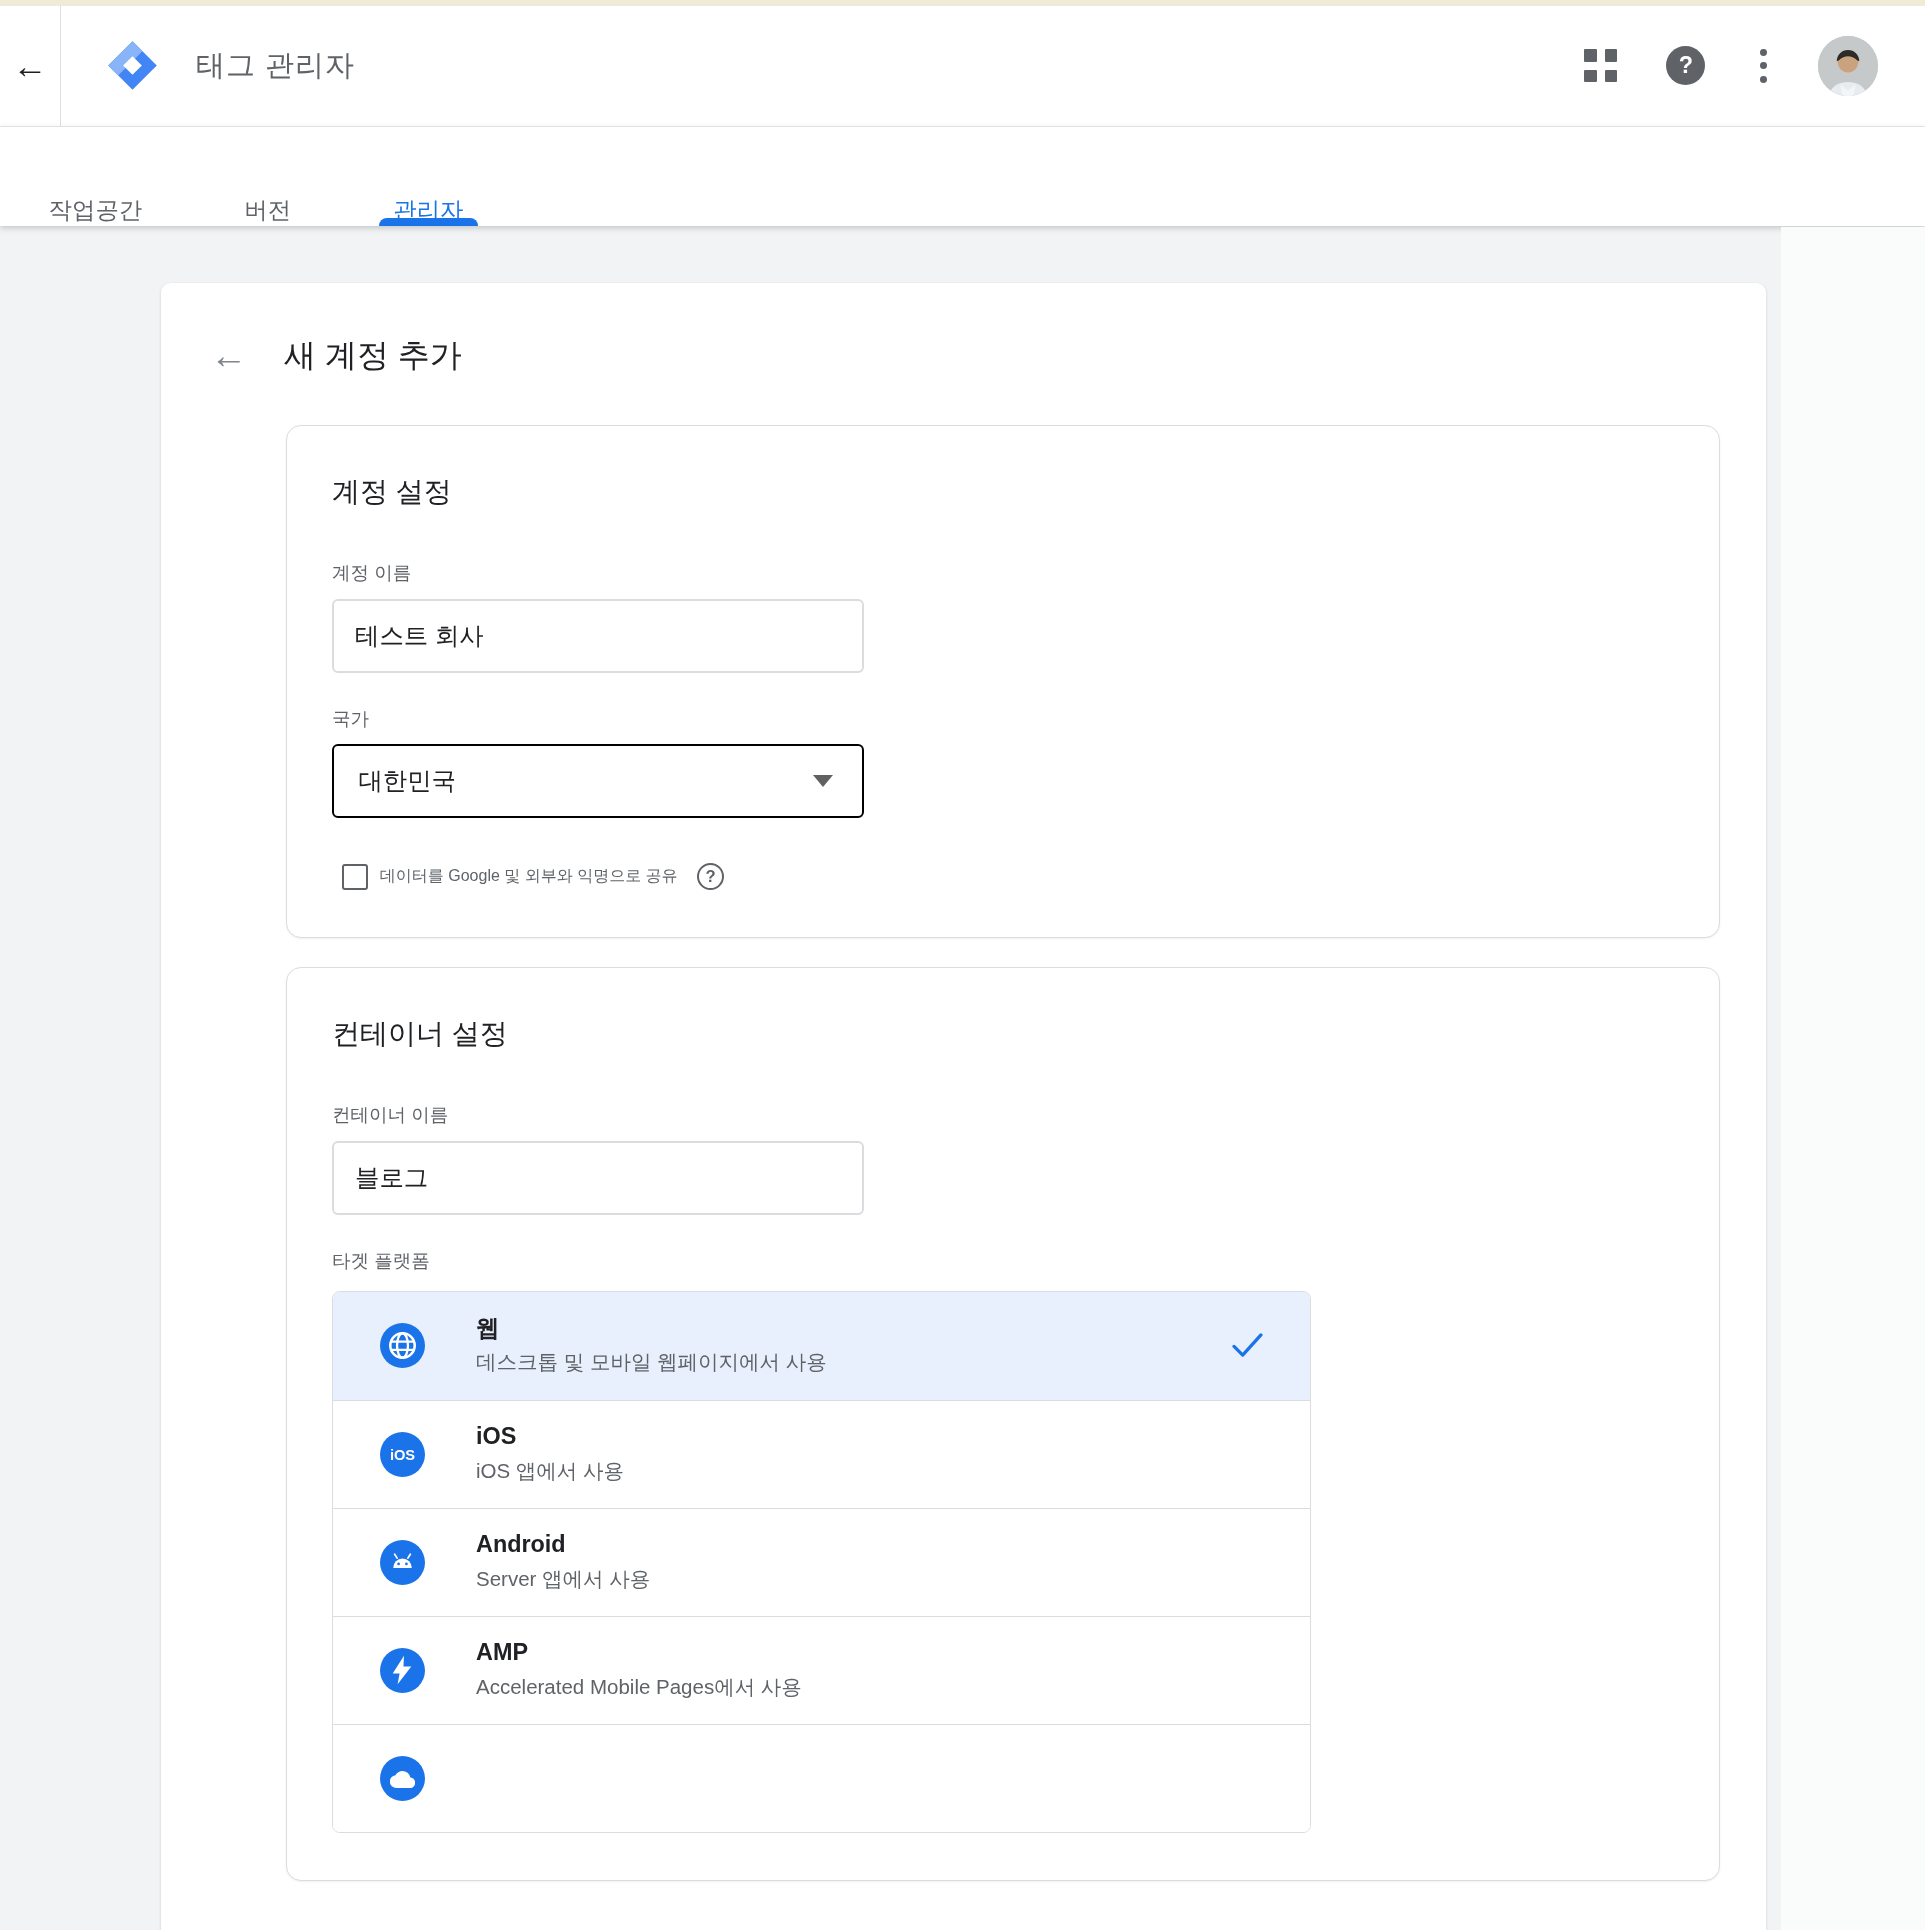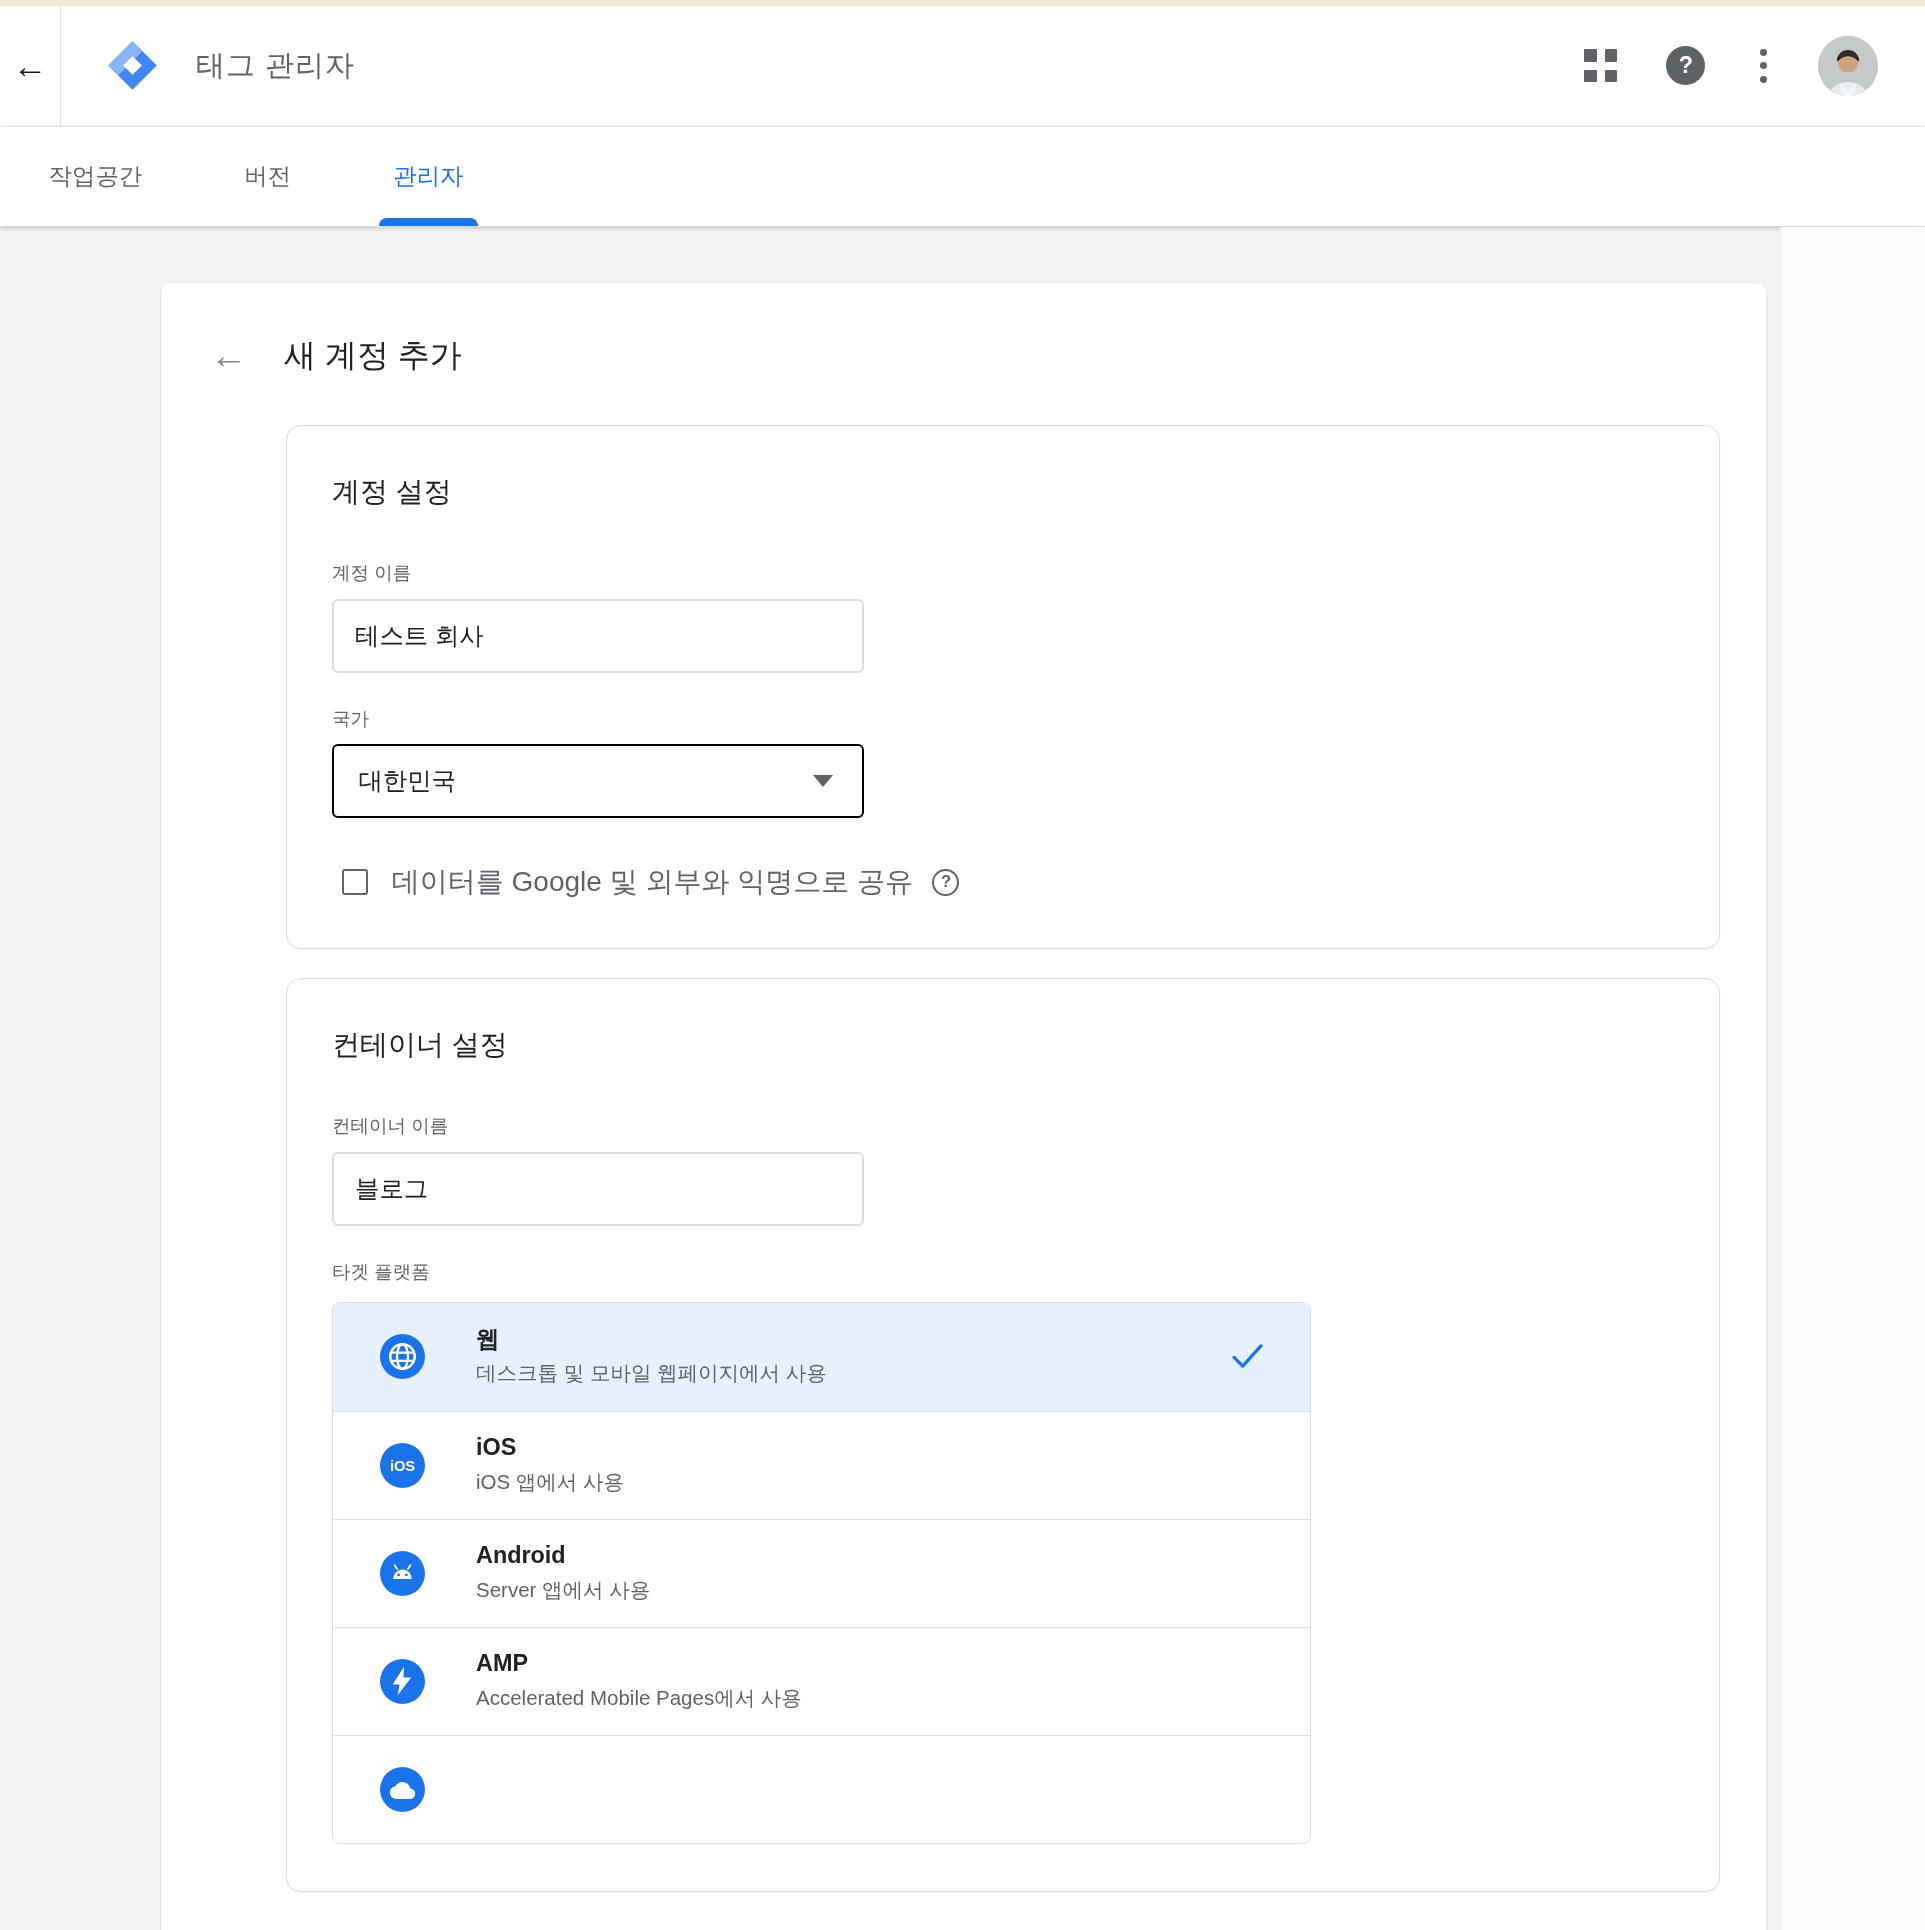--- a/index.html
+++ b/index.html
@@ -38,21 +38,21 @@
   .avatar { width:60px; height:60px; border-radius:50%; overflow:hidden; margin-left:47px; cursor:pointer; background:#c5c9c9; }
 
   
   .tab-bar {
     height:99px; background:#fff; display:flex; align-items:stretch;
     padding-left:34px; position:relative;
     box-shadow:0 2px 5.9px rgba(60,64,67,.25);
   }
   .tab {
     font-size:23.4px; color:#5f6368; padding:0 14.6px; margin-right:73px;
-    display:flex; align-items:center; position:relative; cursor:pointer;
+    display:flex; align-items:flex-end; position:relative; cursor:pointer;
   }
   .tab.active { color:#1a73e8; }
   .tab.active::after {
     content:""; position:absolute; left:0; right:0; bottom:0; height:7.8px;
     background:#1a73e8; border-radius:7.8px 7.8px 0 0;
   }
 
   
   .right-band { position:absolute; top:227px; right:0; width:144px; bottom:0; background:#fafbfb; }
 
@@ -90,21 +90,21 @@
   }
   .caret-down {
     width:0; height:0; border-left:10.7px solid transparent; border-right:10.7px solid transparent;
     border-top:12.7px solid #616161;
   }
   .checkbox-row { margin-top:45px; display:flex; align-items:center; }
   .checkbox {
     width:26px; height:26px; border:2.4px solid #5f6368; border-radius:2.9px;
     margin-left:9.8px; cursor:pointer; background:#fff;
   }
-  .checkbox-label { font-size:28px; color:#5f6368; margin-left:24px; }
+  .checkbox-label { font-size:16px; color:#5f6368; margin-left:12px; }
   .help-outline {
     width:27px; height:27px; border:2.4px solid #5f6368; border-radius:50%;
     display:flex; align-items:center; justify-content:center;
     font-size:16.6px; font-weight:bold; color:#5f6368; margin-left:19.5px; cursor:pointer;
   }
 
   
   .platform-list {
     margin-top:17.6px; width:979px; border:1px solid #dadce0; border-radius:7.8px;
     overflow:hidden; background:#fff;

